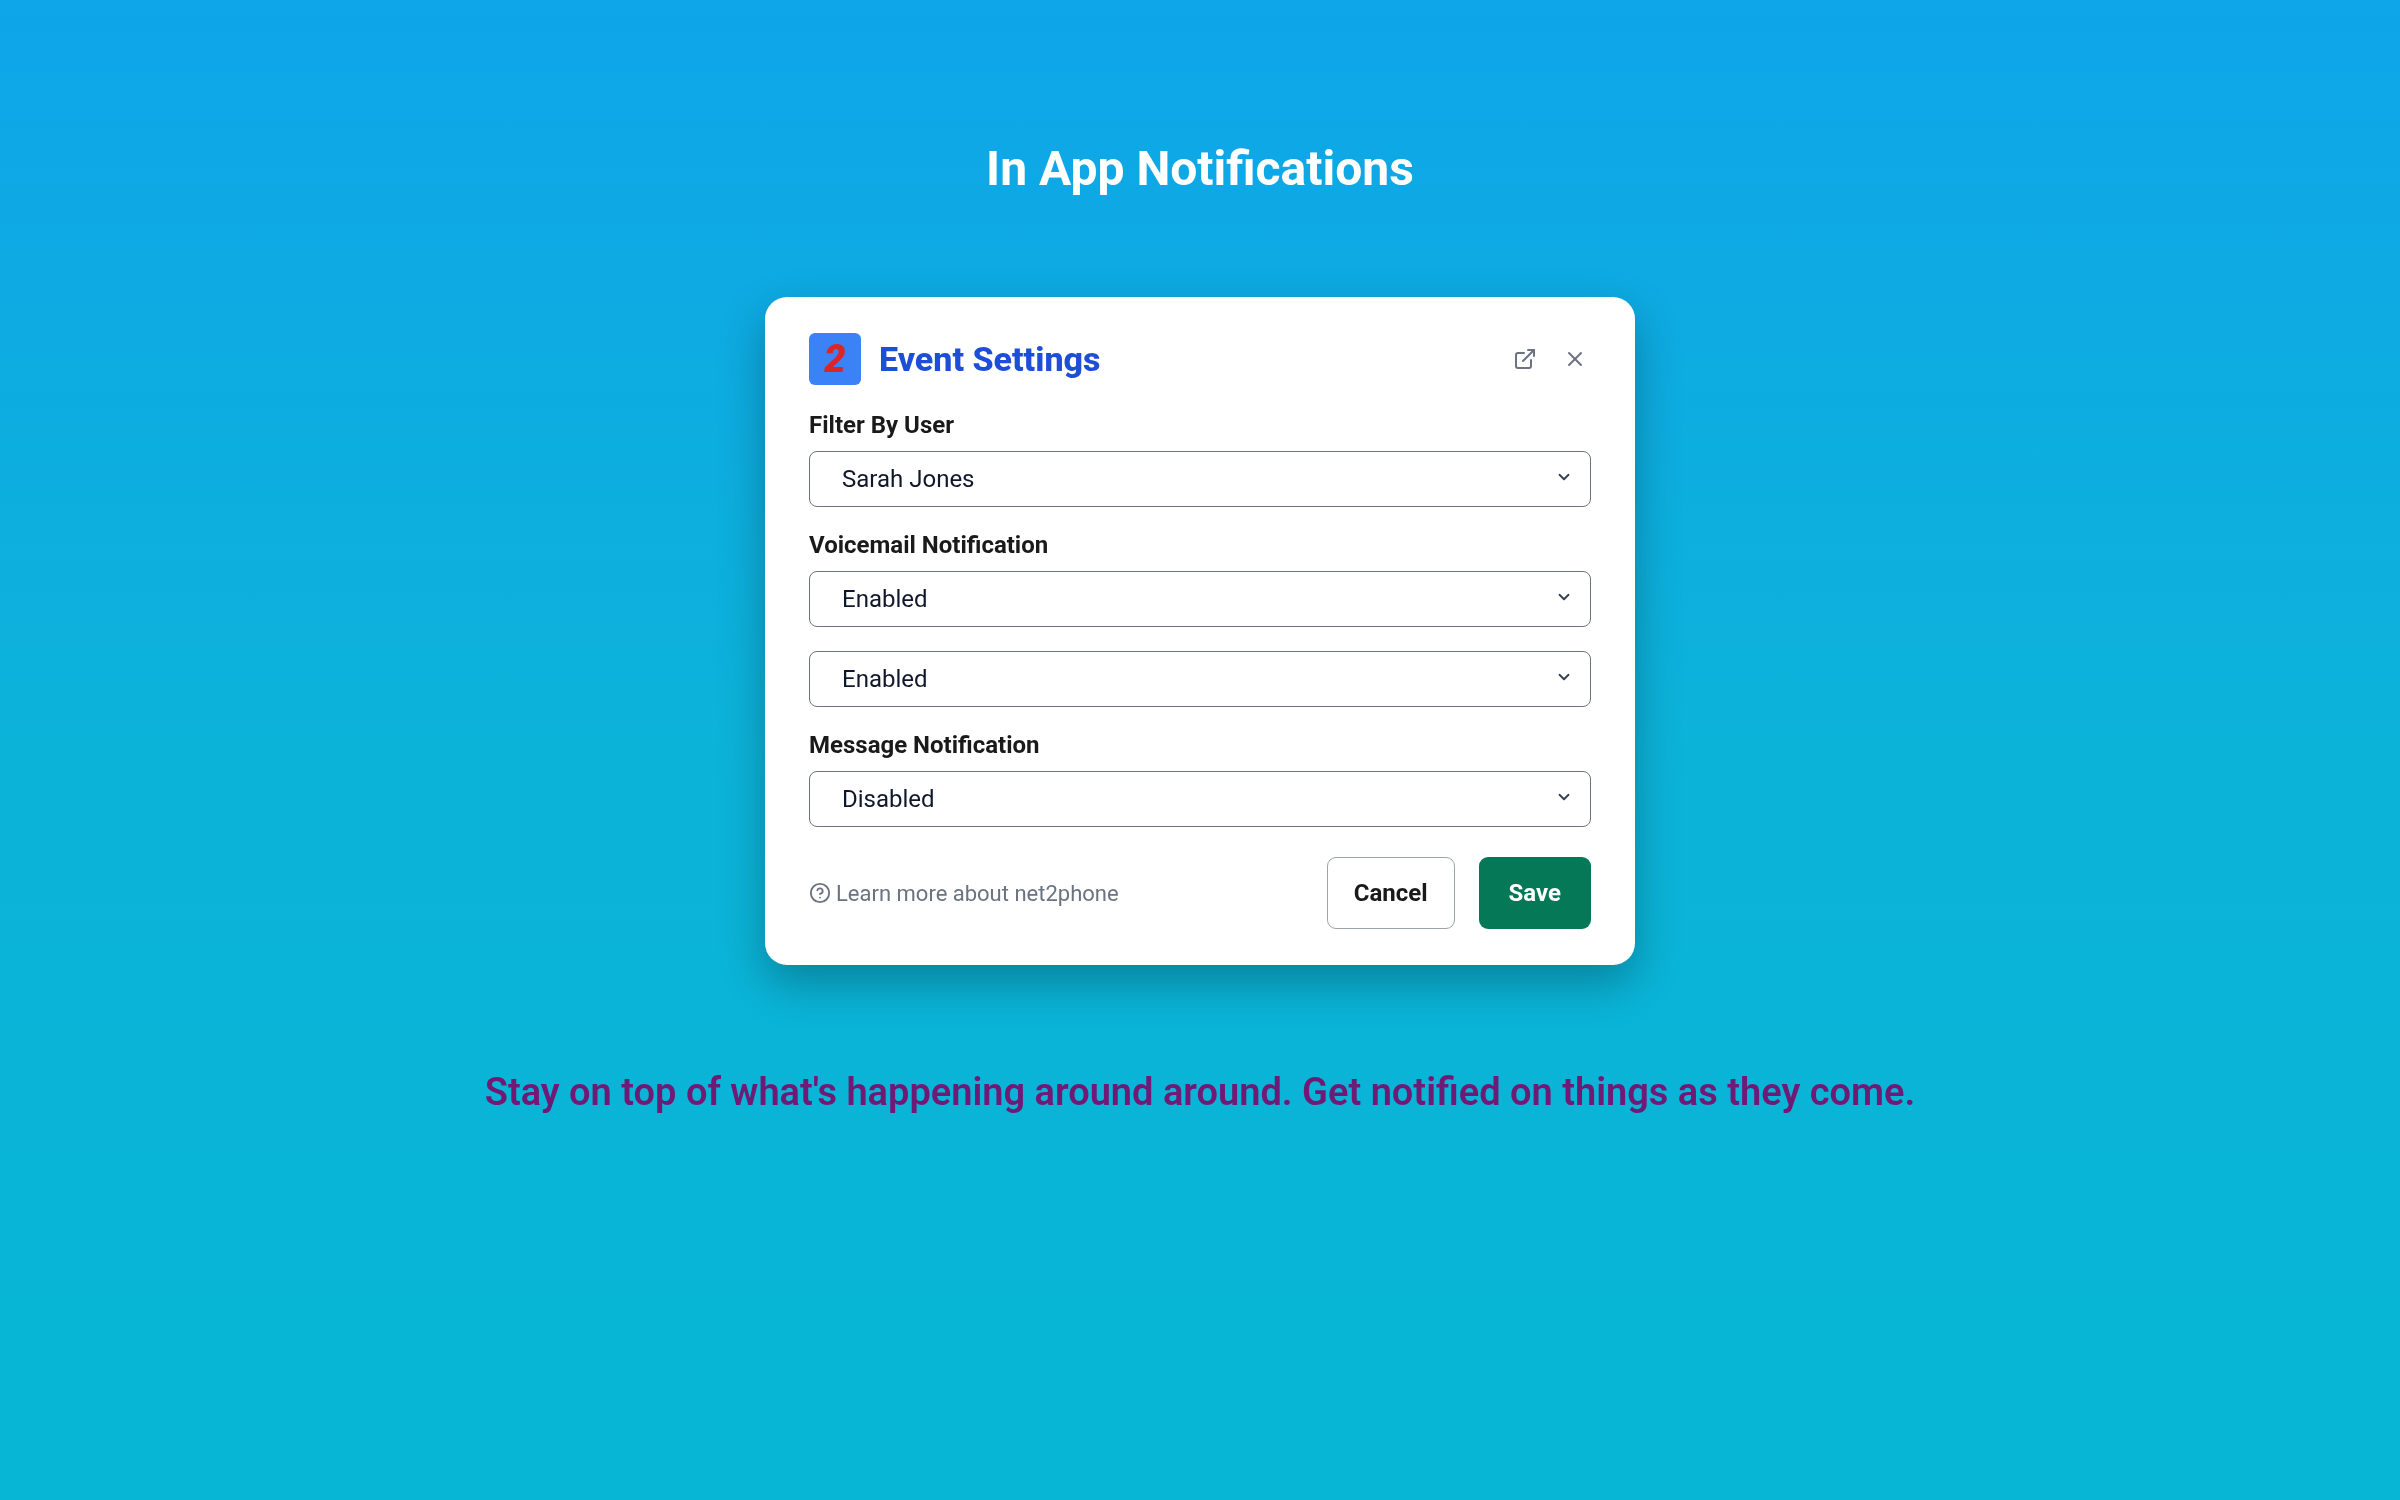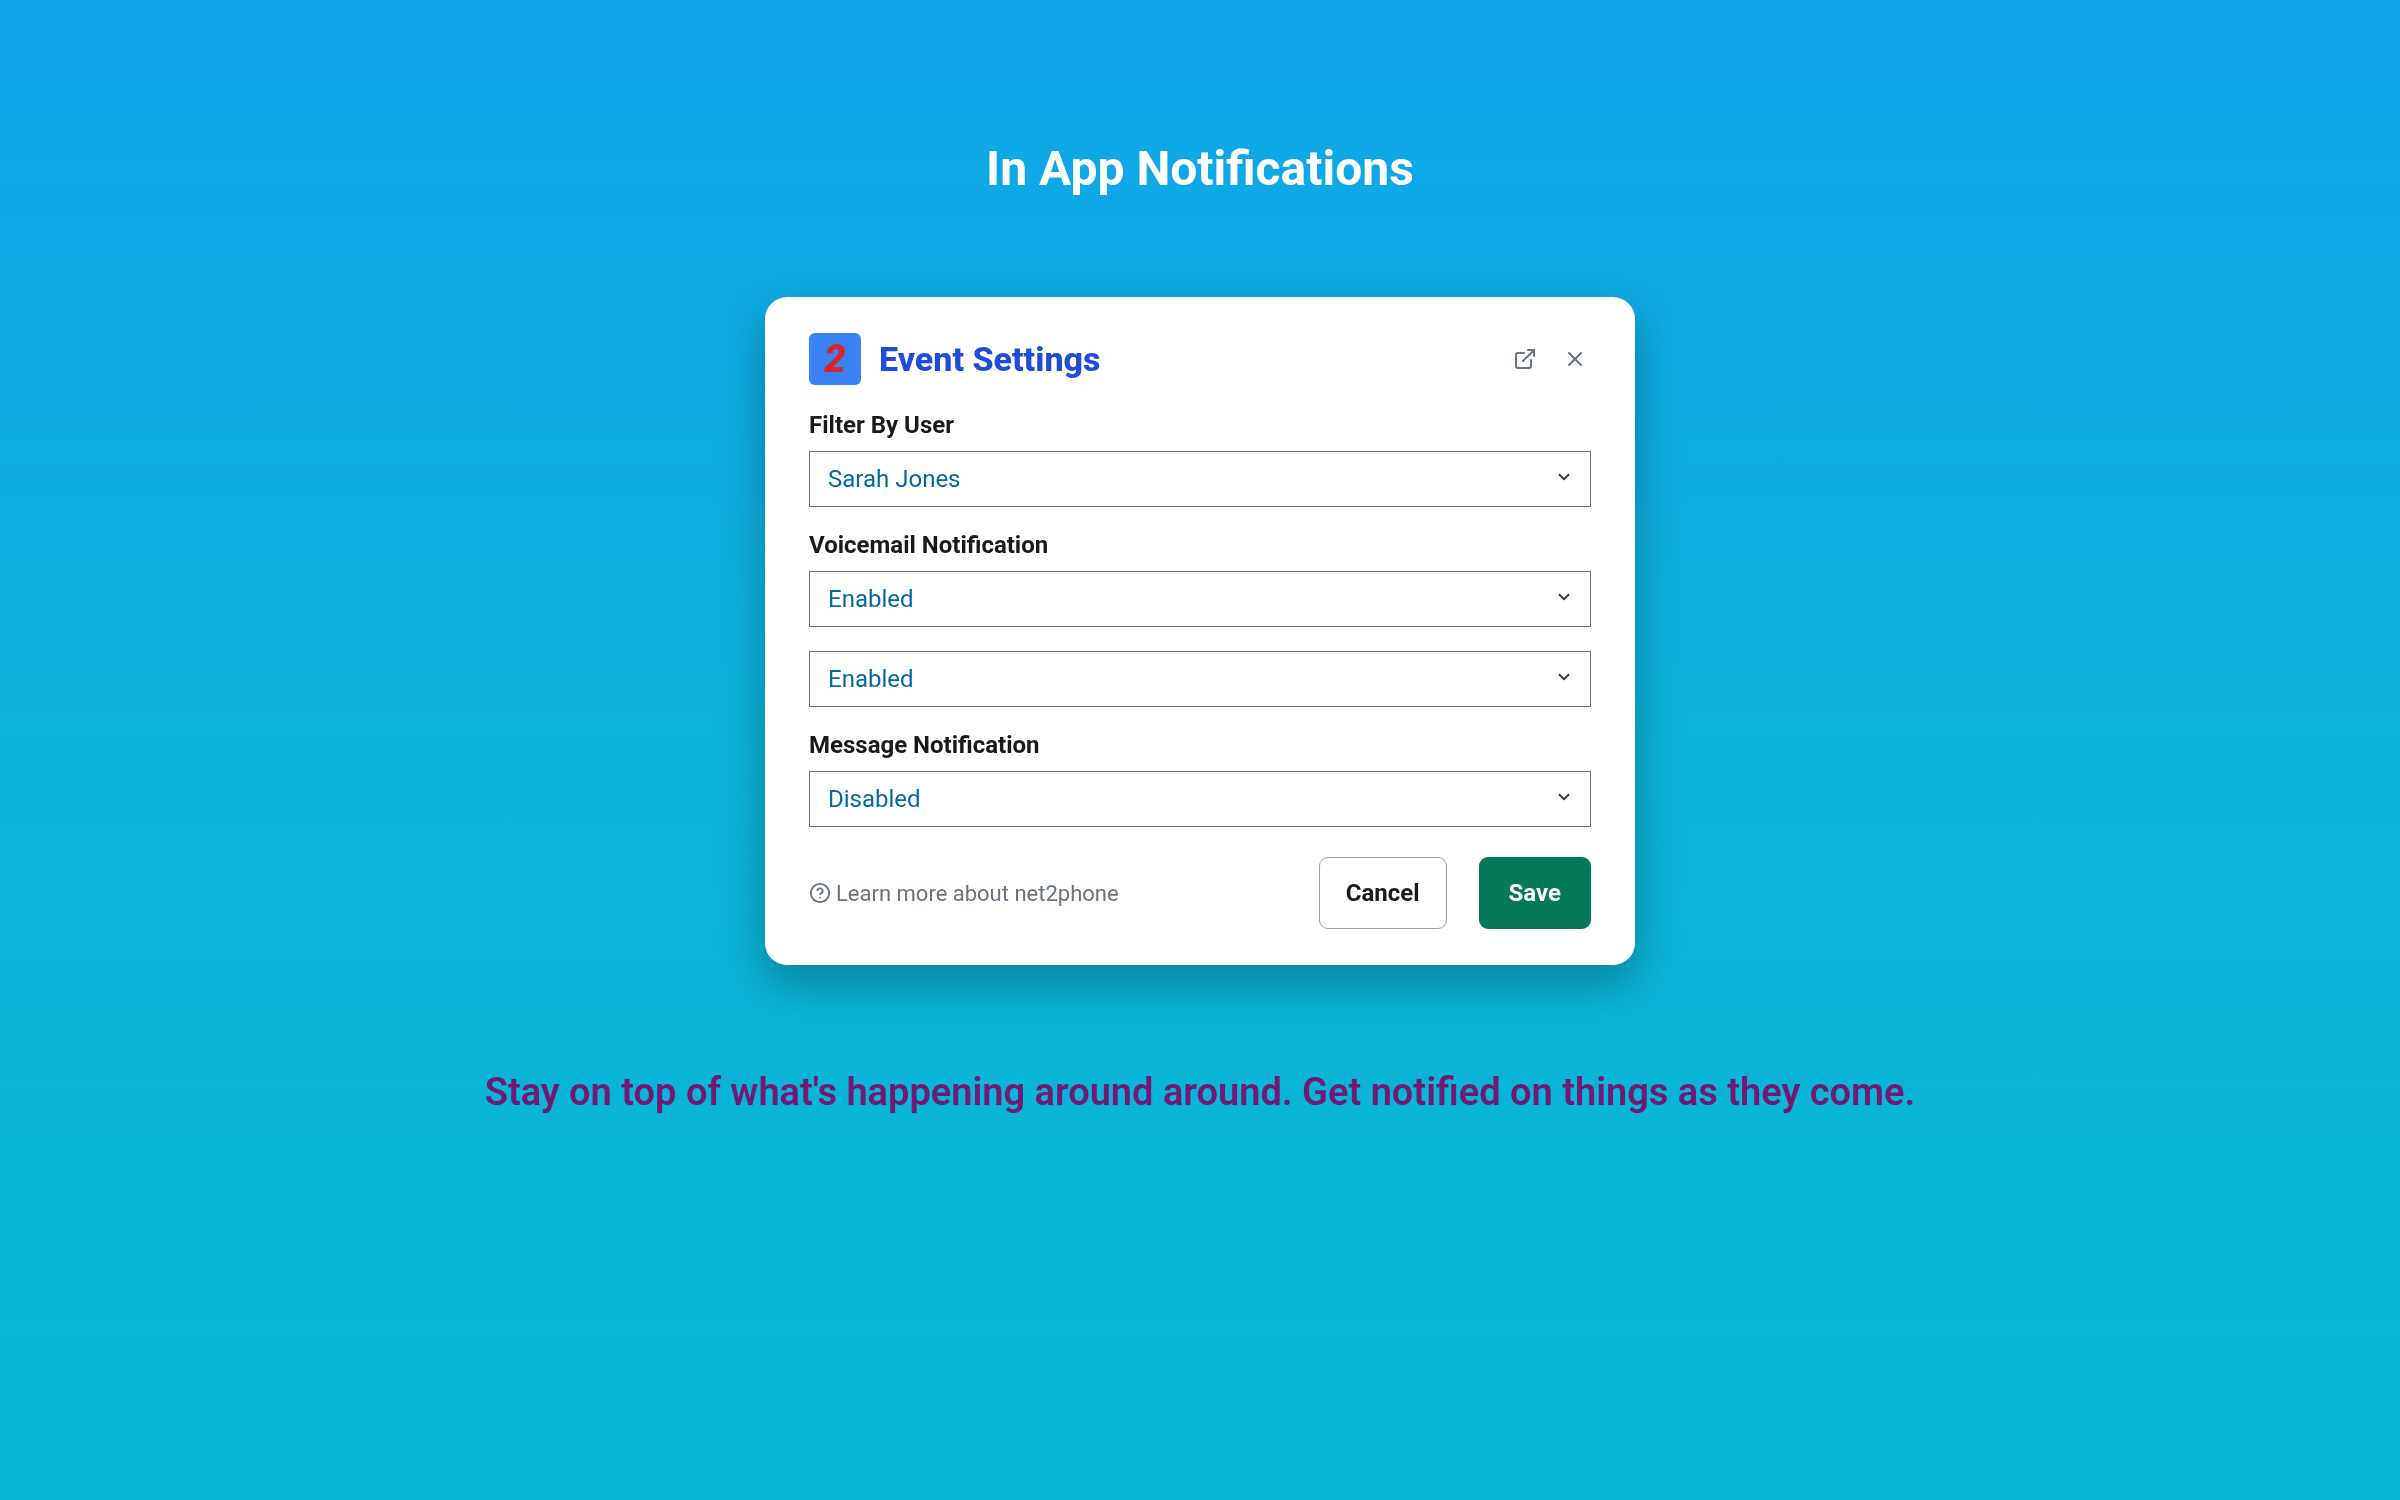--- a/index.html
+++ b/index.html
@@ -99,28 +99,28 @@
       margin-bottom: 12px;
     }
     
     .select-wrapper {
       position: relative;
       width: 100%;
     }
     
     .select-field {
       width: 100%;
-      padding: 13px 18px;
+      padding: 13px 32px;
       font-size: 24px;
       border: 1px solid #6b7280;
-      border-radius: 0;
+      border-radius: 8px;
       background: white;
       cursor: pointer;
       appearance: none;
-      color: #0369a1;
+      color: #0f172a;
       font-family: inherit;
     }
     
     .select-chevron {
       position: absolute;
       right: 18px;
       top: 50%;
       transform: translateY(-50%);
       pointer-events: none;
       color: #374151;
@@ -147,21 +147,21 @@
       flex: 1;
     }
     
     .help-icon {
       width: 22px;
       height: 22px;
     }
     
     .button-group {
       display: flex;
-      gap: 32px;
+      gap: 24px;
     }
     
     .btn {
       padding: 14px 26px;
       font-size: 24px;
       font-weight: 700;
       border-radius: 9px;
       cursor: pointer;
       font-family: inherit;
     }

